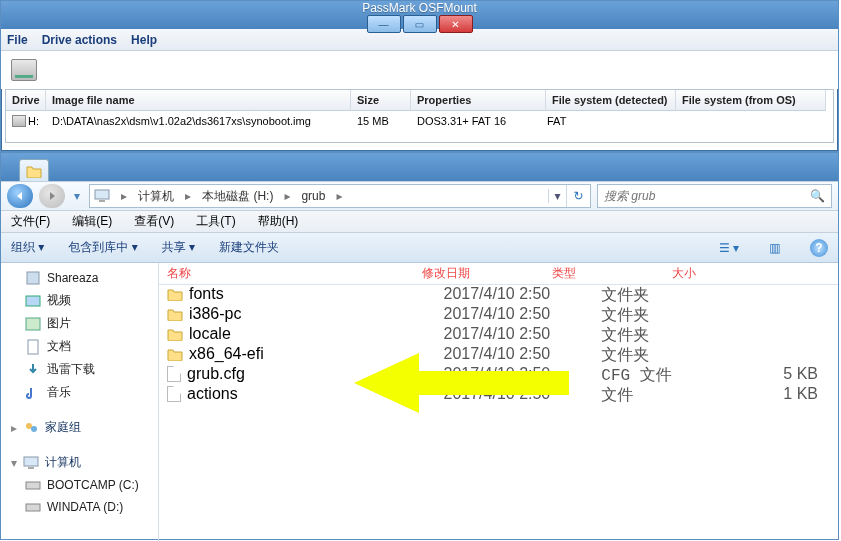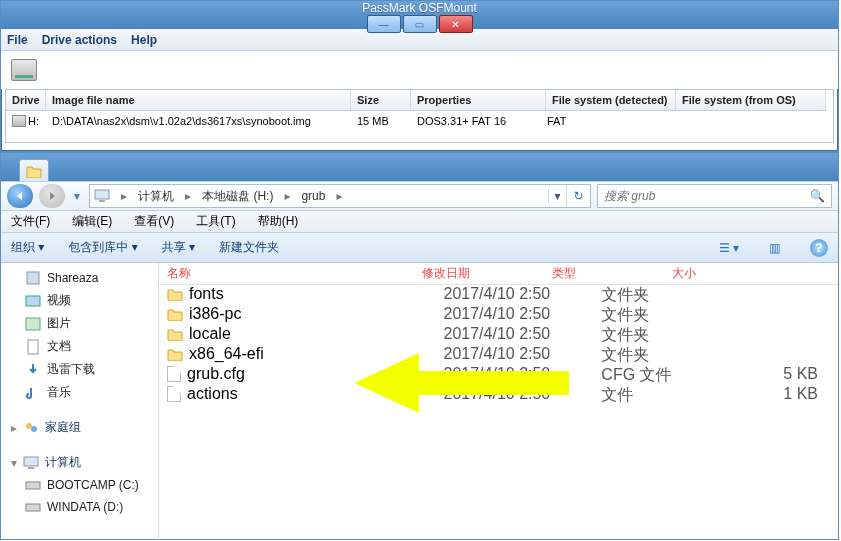--- a/index.html
+++ b/index.html
@@ -58,21 +58,21 @@
   .treeitem.group { padding-left:10px; margin-top:12px; color:#14325e; }
   .treeitem.group .g-ico { width:16px; height:16px; }
   .treeitem .li { width:16px; height:16px; }
   .listpane { flex:1; position:relative; overflow:hidden; }
   .listhdr { display:flex; border-bottom:1px solid #dbe3ec; font-size:12px; color:#ef4444; height:22px; align-items:center;}
   .listhdr div { padding:0 8px; }
   .lh1{width:255px}.lh2{width:130px}.lh3{width:120px}.lh4{width:100px}
   .filerow { display:flex; align-items:flex-start; height:20px; font-size:16px;gap:34px;}
   .filerow .fn { width:255px; display:flex; align-items:center; gap:6px; padding-left:8px;}
   .filerow .fd { width:130px; padding-left:8px; color:#555; }
-  .filerow .ft { width:120px; padding-left:8px; color:#555; }
+  .filerow .ft { width:120px; padding-left:8px; color:#555;font-family:Liberation Mono, monospace; }
   .filerow .fs { width:100px; padding-left:8px; color:#555; text-align:right; padding-right:20px;}
   .folder-ico { width:16px; height:14px; }
   .file-plain { width:14px; height:16px; border:1px solid #bbb; background:#fff; position:relative;}
   .file-plain::before, .file-ico::before { content:""; position:absolute; right:-1px; top:-1px; border:4px solid transparent; border-top-color:#fff; border-right-color:#fff;}
 
   
   .arrow { position:absolute; pointer-events:none; }
 </style>
 </head>
 <body>

